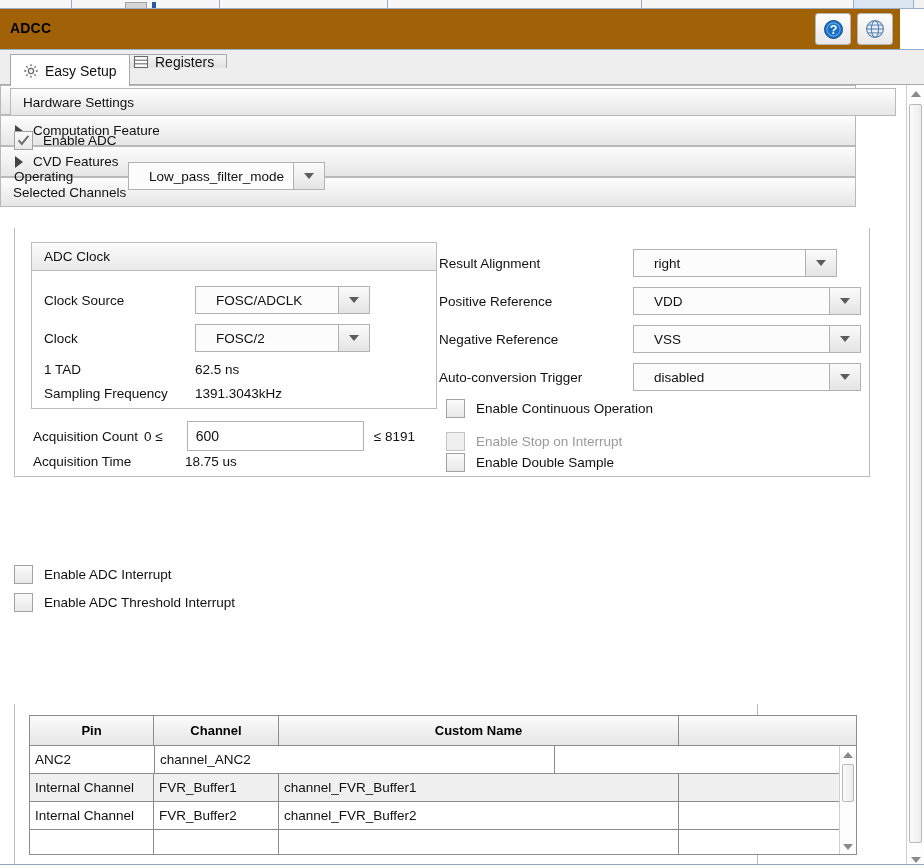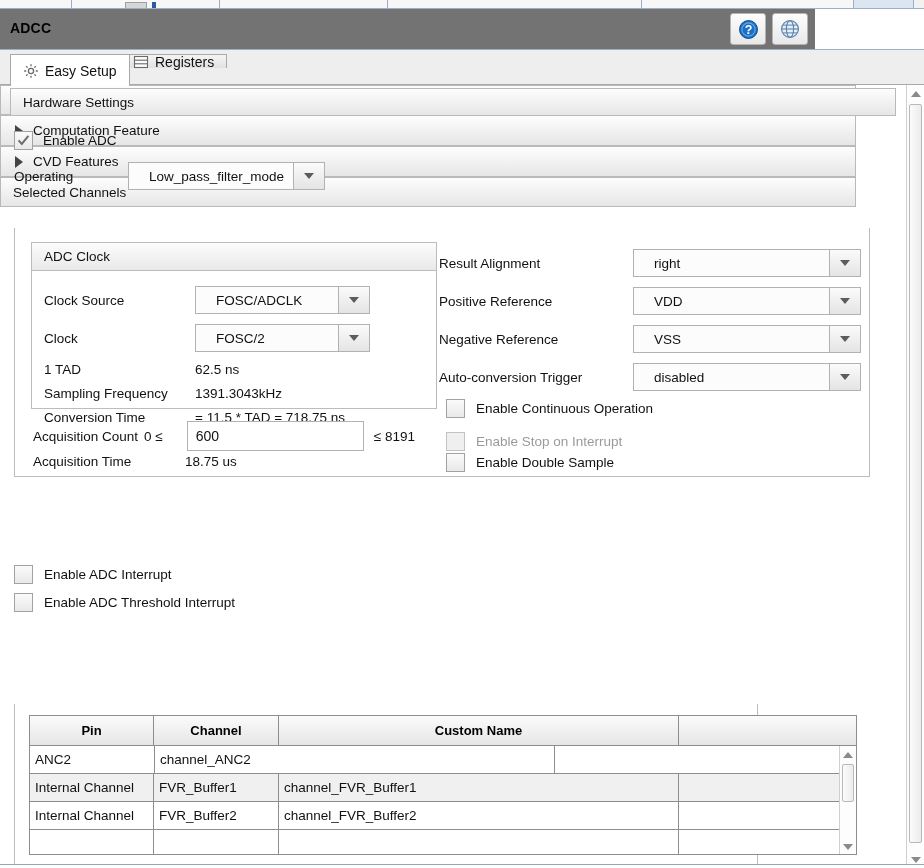--- a/index.html
+++ b/index.html
@@ -14,21 +14,21 @@
 
   
   .top-sliver{position:absolute;left:0;top:0;width:924px;height:9px;background:#f2f2f2;
     border-bottom:1px solid #9bb0c7;box-sizing:border-box;overflow:hidden;}
   .top-sliver .cell{position:absolute;top:0;height:9px;border-right:1px solid #9bb0c7;box-sizing:border-box;background:#f7f7f7;}
   .top-sliver .selcell{background:#dce6f3;}
   .top-sliver .chk{position:absolute;top:2px;left:125px;width:22px;height:7px;background:#d6d6d6;border:1px solid #a0a0a0;box-sizing:border-box;}
   .top-sliver .bluebit{position:absolute;top:2px;left:152px;width:4px;height:7px;background:#2c5aa0;}
 
   
-  .titlebar{position:absolute;left:0;top:9px;width:815px;height:40px;background:#737373;}
+  .titlebar{position:absolute;left:0;top:9px;width:900px;height:40px;background:#a16207;}
   .title-text{position:absolute;left:10px;top:11px;font-size:14px;font-weight:bold;color:#000;letter-spacing:.2px;}
   .icon-btns{position:absolute;right:7px;top:4px;display:flex;gap:6px;}
   .iconbtn{width:34px;height:30px;border:1px solid #b4b4b4;border-radius:3px;
     background:linear-gradient(#fdfdfd,#e8e8e8);display:flex;align-items:center;justify-content:center;cursor:pointer;}
 
   
   .tabstrip{position:absolute;left:0;top:49px;width:924px;height:36px;background:#eeeeee;
     border-top:1px solid #9bb0c7;border-bottom:1px solid #a9a9a9;box-sizing:border-box;}
   .tab{position:absolute;top:4px;height:14px;box-sizing:border-box;display:flex;align-items:center;
     gap:6px;padding:0 12px;border:1px solid #a9a9a9;border-bottom:none;font-size:14px;cursor:pointer;color:#111;}
@@ -215,29 +215,25 @@
           </div>
 
           <div class="row" style="left:12px;top:119px;">
             <span class="lbl" style="width:151px;">1 TAD</span>
             <span class="lbl">62.5 ns</span>
           </div>
           <div class="row" style="left:12px;top:143px;">
             <span class="lbl" style="width:151px;">Sampling Frequency</span>
             <span class="lbl">1391.3043kHz</span>
           </div>
-          <div class="row" style="left:12px;top:167px;">
-            <span class="lbl" style="width:151px;">Conversion Time</span>
-            <span class="lbl">= 11.5 * TAD =  718.75 ns</span>
-          </div>
         </div>
 
         <div class="row" style="left:424px;top:21px;">
           <span class="lbl" style="width:194px;">Result Alignment</span>
-          <span class="dd" style="width:228px;">
+          <span class="dd" style="width:204px;">
             <span class="val">right</span>
             <span class="arw">
                 <span class="caret"></span>
               </span>
           </span>
         </div>
         <div class="row" style="left:424px;top:59px;">
           <span class="lbl" style="width:194px;">Positive Reference</span>
           <span class="dd" style="width:228px;">
             <span class="val">VDD</span>

